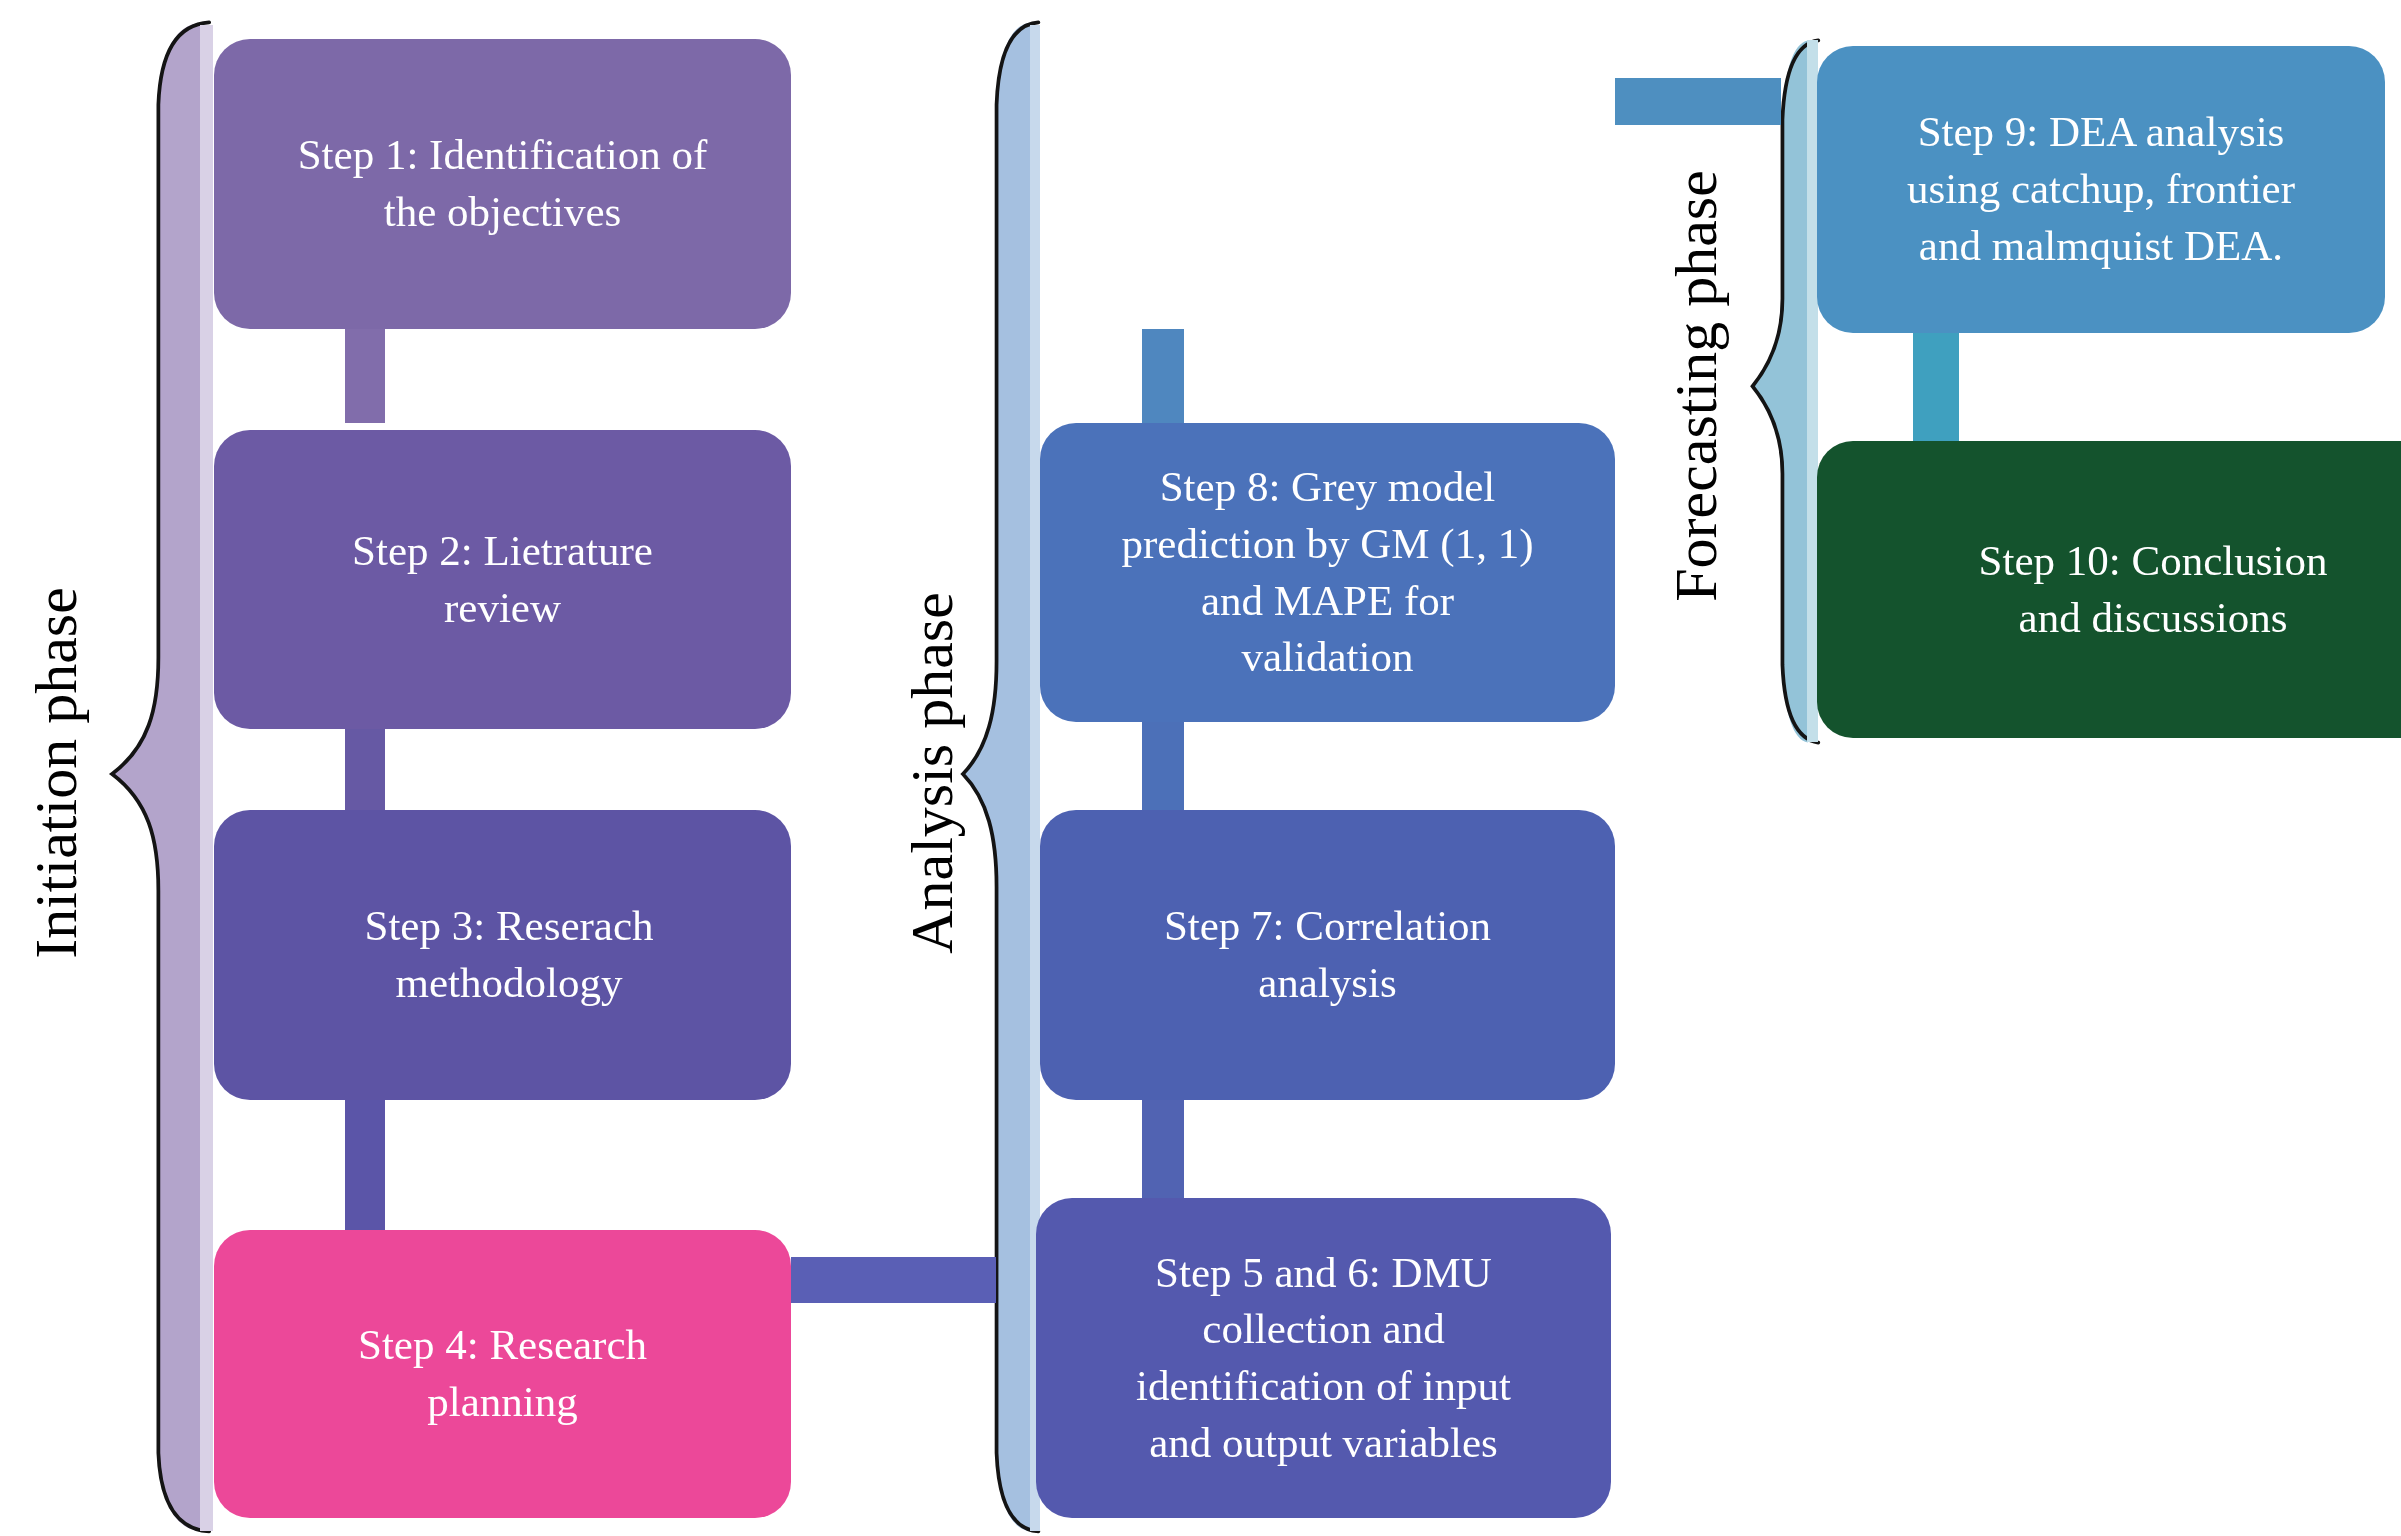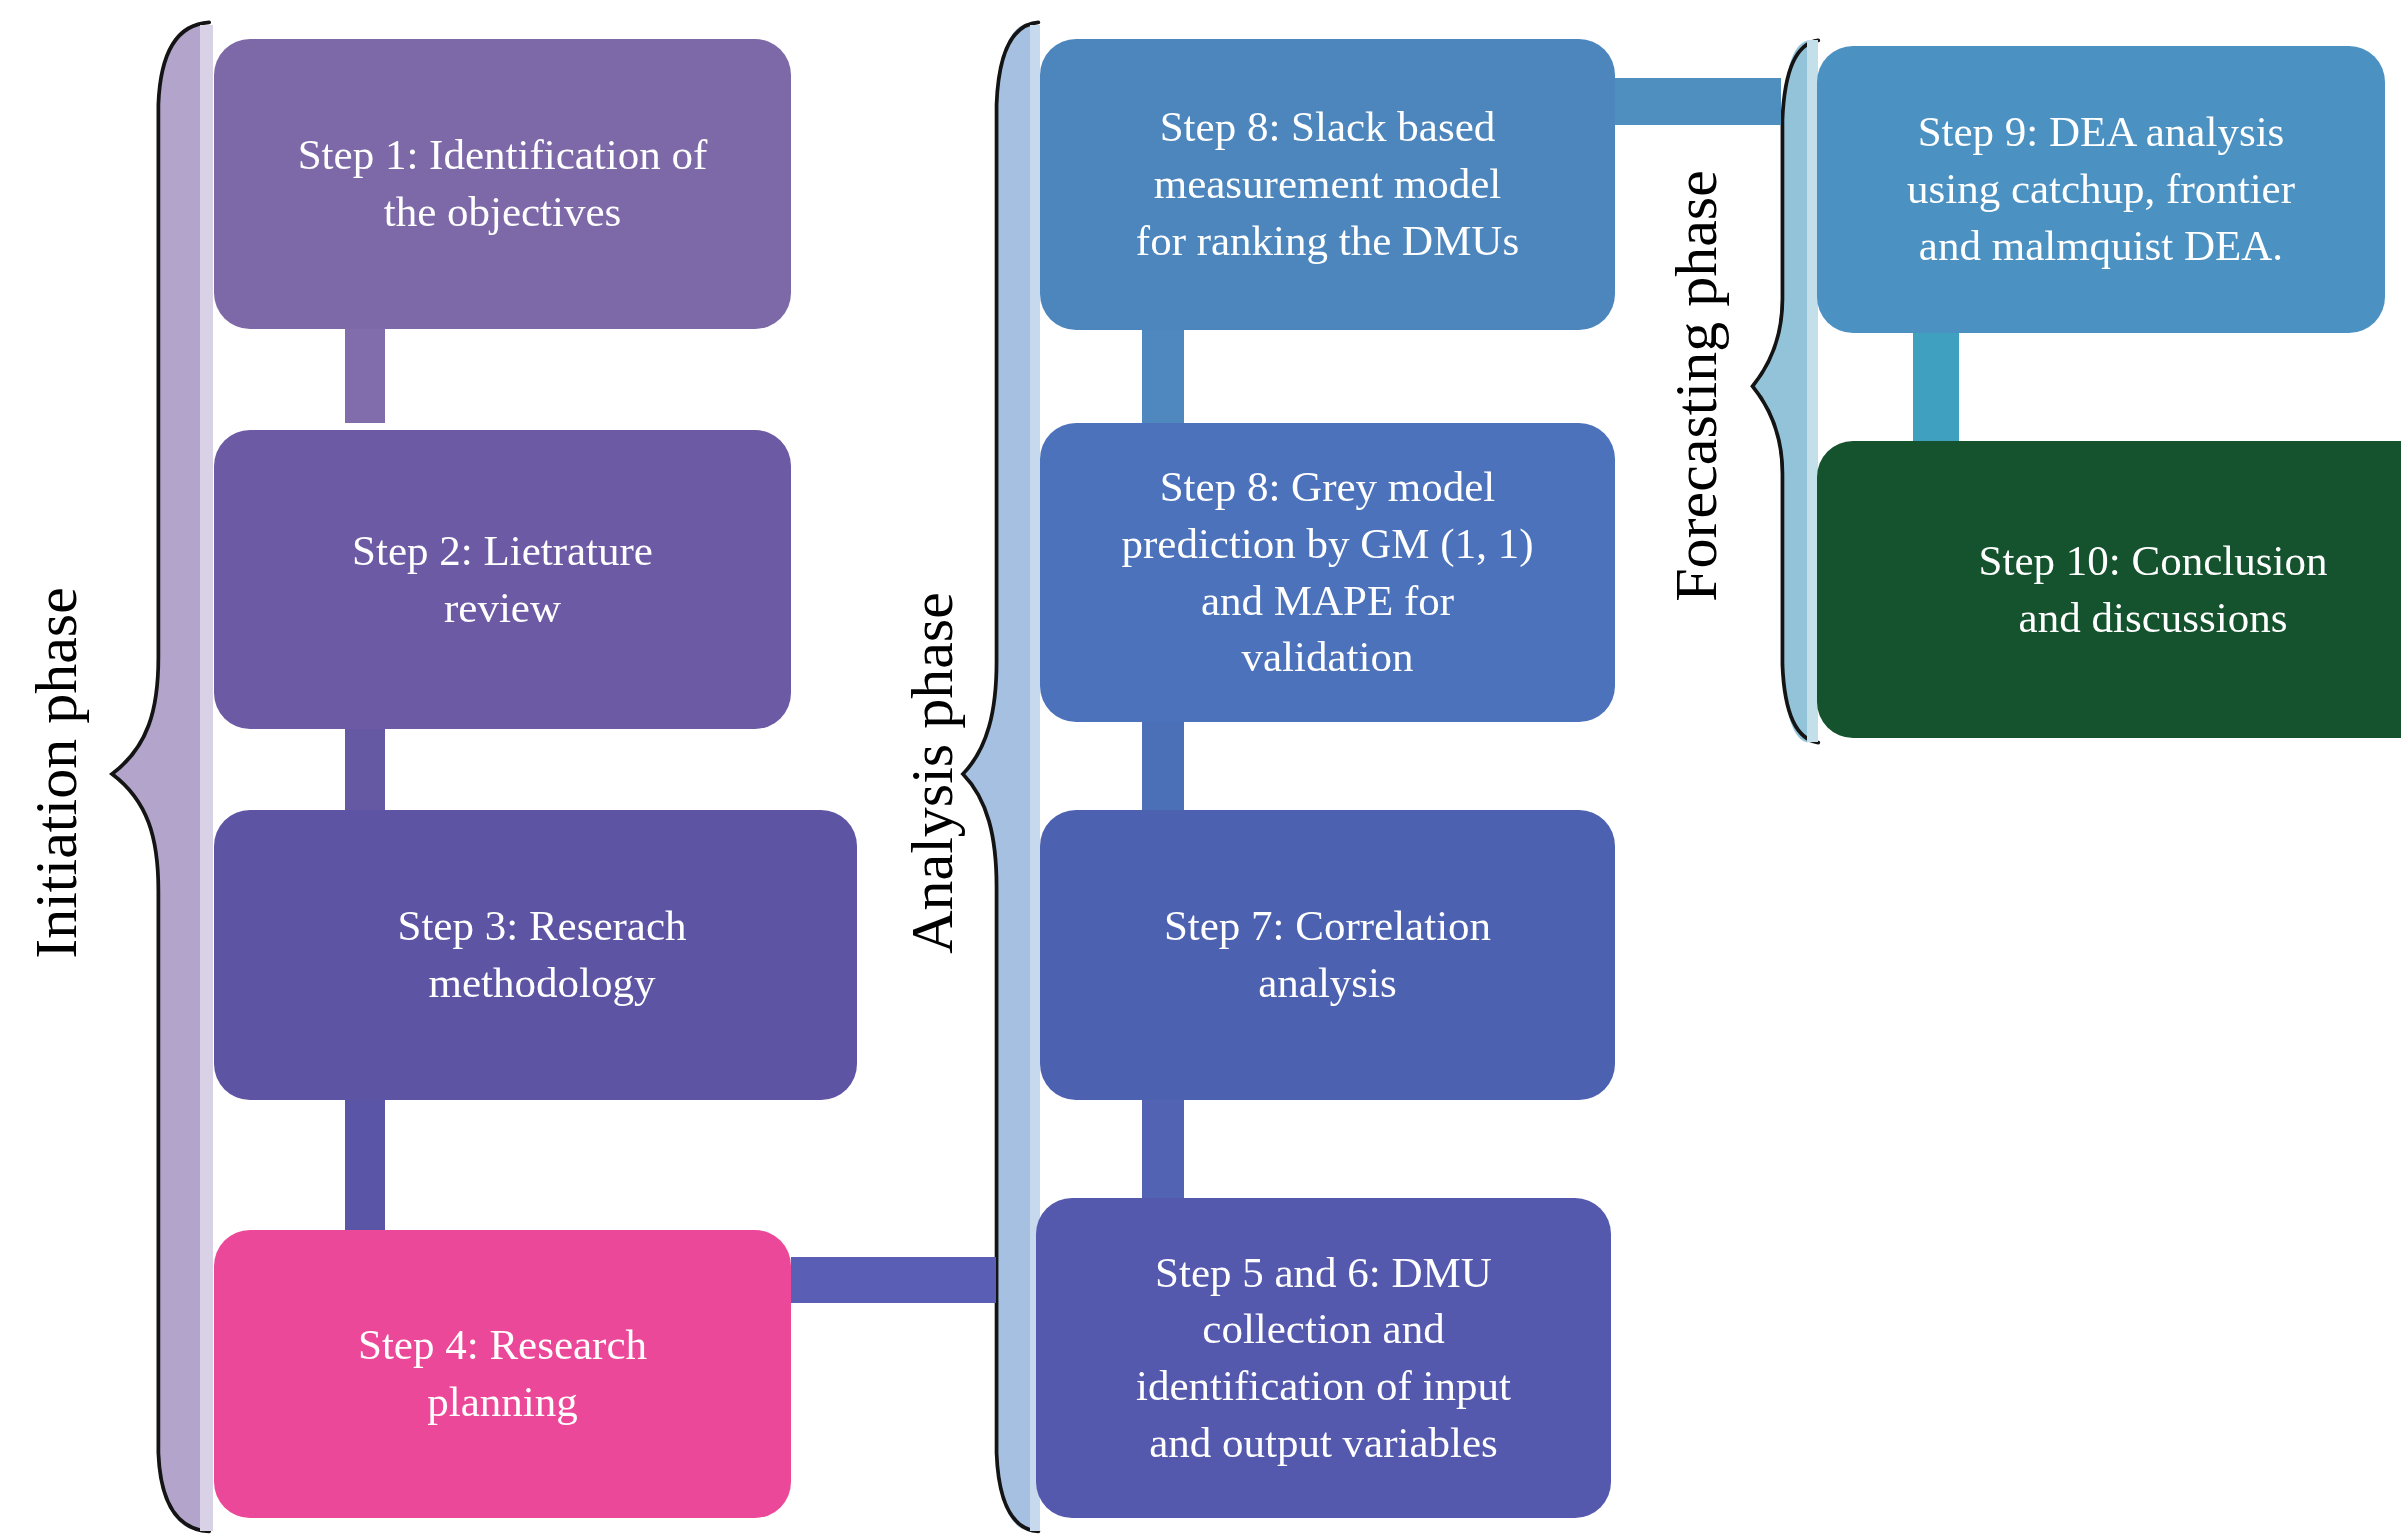--- a/index.html
+++ b/index.html
@@ -58,34 +58,29 @@
   <div class="connector" style="left: 1913px; top: 332px; width: 46px; height: 111px; background-color: rgb(63, 160, 191);"></div>
 
   <div class="stepbox" style="left: 214px; top: 39px; width: 577px; height: 290px; background-color: rgb(125, 105, 168);">
     <span>Step 1: Identification of
 the objectives</span>
   </div>
   <div class="stepbox" style="left: 214px; top: 421px; width: 577px; height: 299px; background-color: rgb(108, 90, 164); margin-top: 9px;">
     <span>Step 2: Lietrature
 review</span>
   </div>
-  <div class="stepbox" style="left: 214px; top: 810px; width: 643px; height: 290px; background-color: rgb(93, 84, 164); padding-left: 34px;">
+  <div class="stepbox" style="left: 214px; top: 810px; width: 577px; height: 290px; background-color: rgb(93, 84, 164); padding-left: 34px;">
     <span>Step 3: Reserach
 methodology</span>
   </div>
   <div class="stepbox" style="left: 214px; top: 1230px; width: 577px; height: 288px; background-color: #ec4899;">
     <span>Step 4: Research
 planning</span>
   </div>
 
-  <div class="stepbox" style="left: 1040px; top: 39px; width: 575px; height: 291px; background-color: rgb(76, 134, 189);">
-    <span>Step 8: Slack based
-measurement model
-for ranking the DMUs</span>
-  </div>
   <div class="stepbox" style="left: 1040px; top: 423px; width: 575px; height: 299px; background-color: rgb(75, 114, 186);">
     <span>Step 8: Grey model
 prediction by GM (1, 1)
 and MAPE for
 validation</span>
   </div>
   <div class="stepbox" style="left: 1040px; top: 810px; width: 575px; height: 290px; background-color: rgb(77, 97, 177);">
     <span>Step 7: Correlation
 analysis</span>
   </div>

